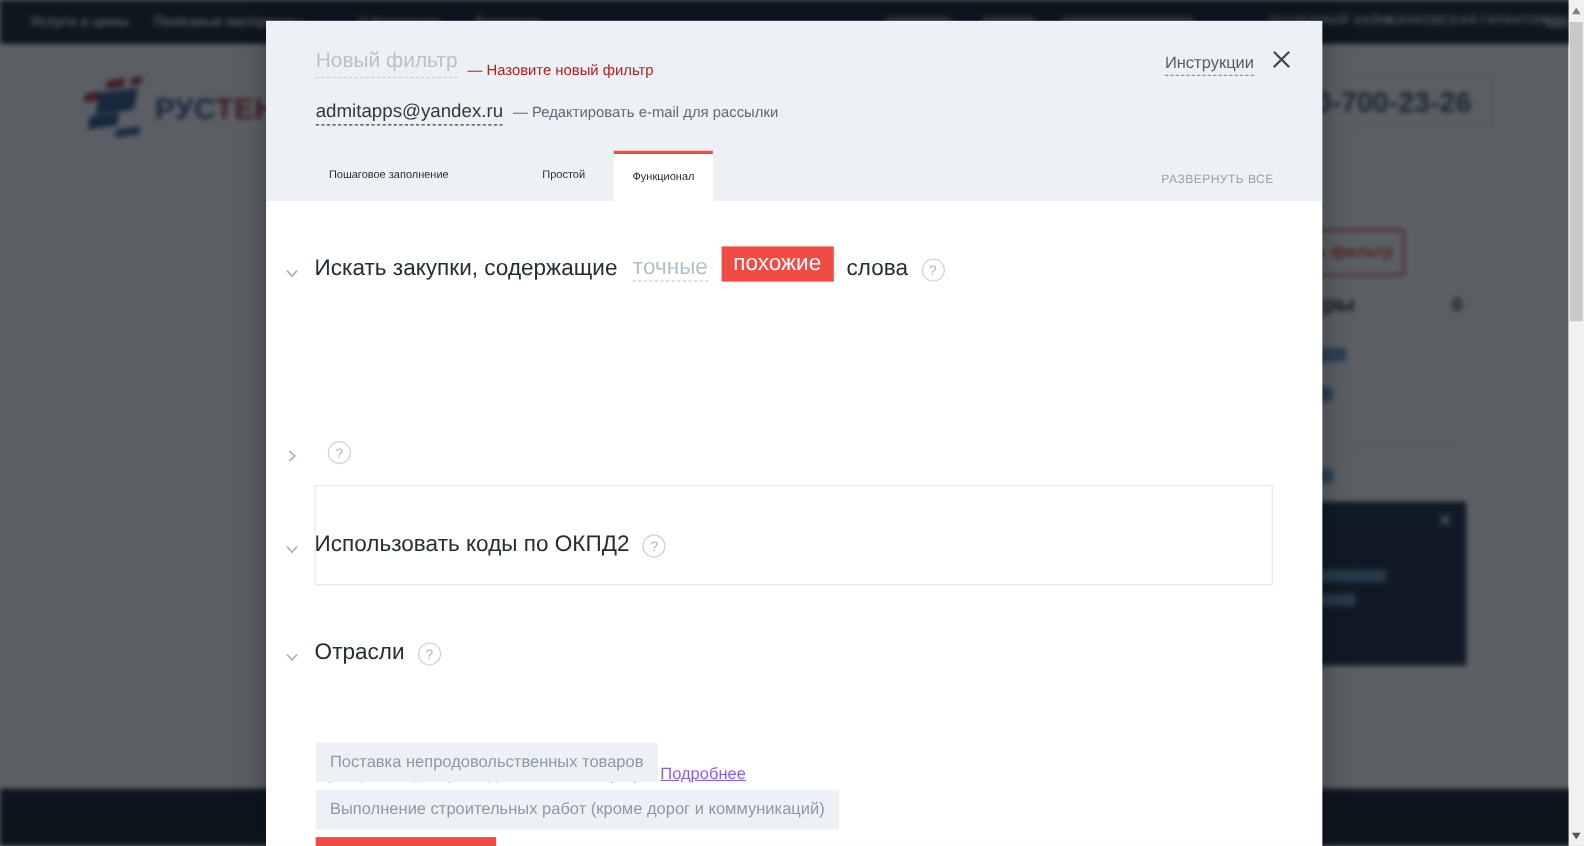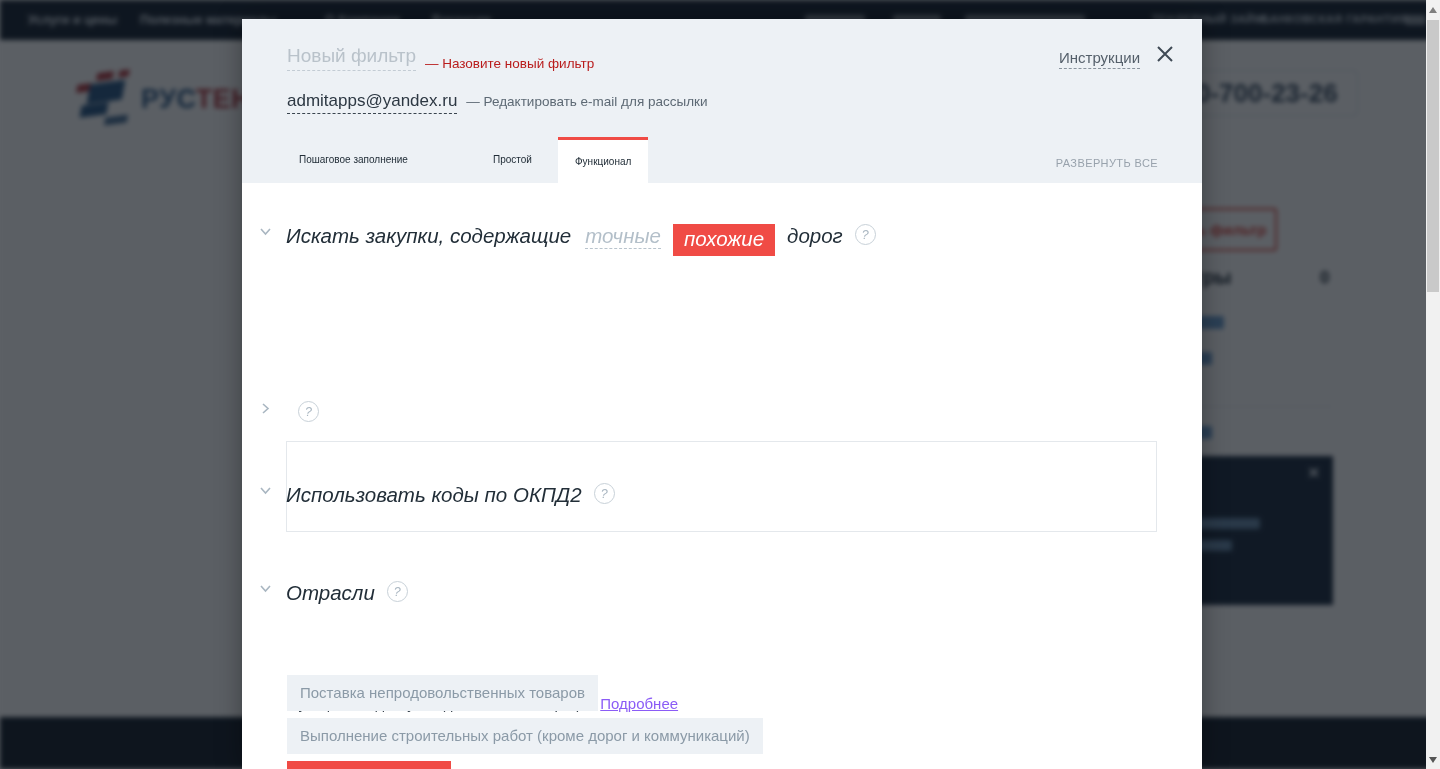--- a/index.html
+++ b/index.html
@@ -61,21 +61,21 @@
   .email { font-size:17px; color:#2d3843; border-bottom:1px dashed #39444e; padding-bottom:2px; cursor:pointer; }
   .email-hint { margin-left:9px; font-size:13.5px; color:#5d6974; }
 
   .tabs-row { position:absolute; left:0; top:118px; width:960px; height:46px; }
   .tab { position:absolute; top:0; height:46px; line-height:46px; font-size:10px; color:#222e38; cursor:pointer; white-space:nowrap;text-align:right; }
   .tab.active { background:#fff; border-top:3px solid #f04b45; line-height:43px; padding:0 17px; }
   .expand-all { position:absolute; right:44px; top:20px; font-size:11px; letter-spacing:.4px; color:#98a2ac; cursor:pointer; }
 
   .modal-body { position:absolute; left:0; top:164px; width:960px; height:586px; background:#fff; }
 
-  .section-row { position:absolute; left:16px; display:flex; align-items:flex-start; white-space:nowrap;font-style:italic; }
+  .section-row { position:absolute; left:16px; display:flex; align-items:flex-end; white-space:nowrap; }
   .chev { width:15px; height:15px; margin-right:13px; cursor:pointer; flex:0 0 auto; }
   .section-title { font-size:20.5px; color:#222e38; }
   .muted-toggle { font-size:20.5px; color:#b3bfc9; border-bottom:1px dashed #b9c4cd; margin-left:14px; cursor:pointer; }
   .chip { background:#f04b45; color:#fff; font-size:20.5px; padding:3px 11px 5px; margin-left:12px; cursor:pointer; }
   .suffix { font-size:20.5px; color:#222e38; margin-left:12px; }
   .help { width:21px; height:21px; border:1.5px solid #c8d1d8; border-radius:50%; margin-left:12px; font-size:12.5px; color:#a9b6c1; display:flex; align-items:center; justify-content:center; cursor:pointer; flex:0 0 auto; }
 
   .keywords-area { position:absolute; left:44px; top:258px; width:871px; height:91px; border:1px solid #e4e8ec; resize:none; outline:none; font-family:"Liberation Sans", sans-serif; font-size:15px; padding:8px; color:#333; }
 
   .note-row { position:absolute; left:45px; top:512px; font-size:15px; color:#39444e; white-space:nowrap; }
@@ -179,21 +179,21 @@
 
       <div class="section-row" style="top:41px">
         <span class="chev">
           <svg width="15" height="15" viewBox="0 0 15 15">
               <path d="M3 5 L7.5 10 L12 5" stroke="#a9b6c1" stroke-width="1.6" fill="none"></path>
             </svg>
         </span>
         <span class="section-title">Искать закупки, содержащие</span>
         <span class="muted-toggle">точные</span>
         <span class="chip">похожие</span>
-        <span class="suffix">дорог</span>
+        <span class="suffix">слова</span>
         <span class="help">?</span>
       </div>
 
       <textarea class="keywords-area" style=""></textarea>
 
       <div class="section-row" style="top:218px">
         <span class="chev">
           <svg width="15" height="15" viewBox="0 0 15 15">
               <path d="M5 3 L10 7.5 L5 12" stroke="#a9b6c1" stroke-width="1.6" fill="none"></path>
             </svg>

